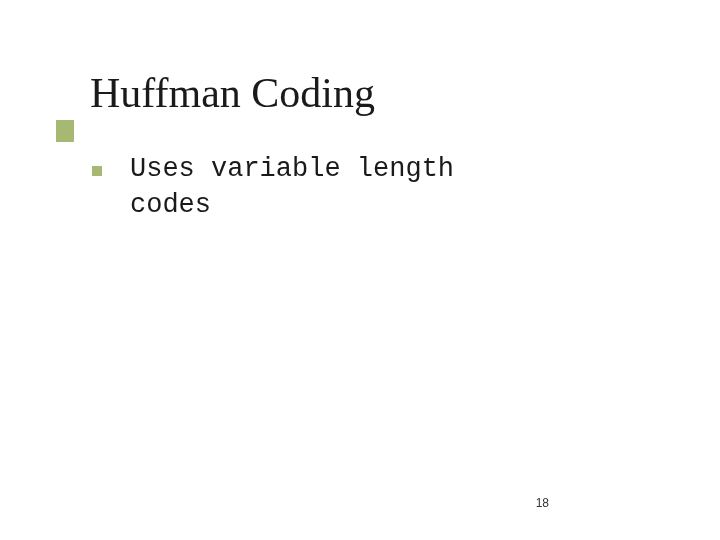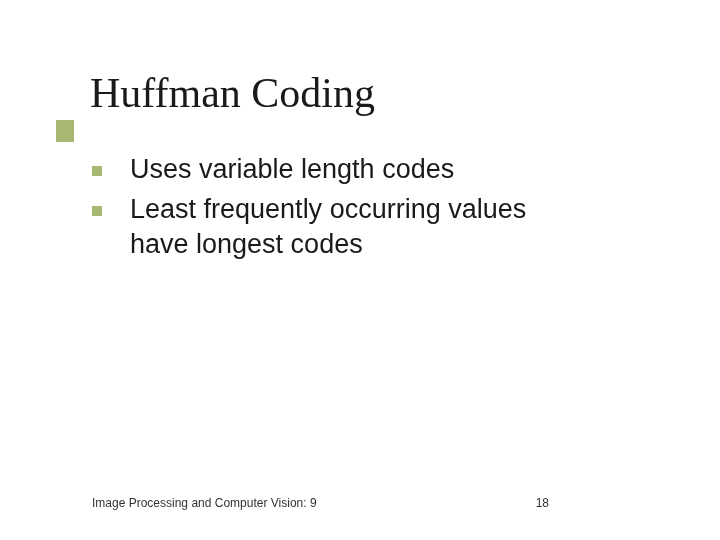--- a/index.html
+++ b/index.html
@@ -45,21 +45,21 @@
   }
   .bullet-marker {
     width: 10px;
     height: 10px;
     background: #a6b872;
     flex: 0 0 10px;
     margin-top: 14px;
     margin-right: 28px;
   }
   .bullet-text {
-    font-family: Liberation Sans, sans-serif;
+    font-family: Liberation Mono, monospace;
     font-size: 27px;
     color: #1a1a1a;
     line-height: 1.32;
     flex: 1;
   }
   .footer-left {
     position: absolute;
     left: 92px;
     bottom: 30px;
     font-family: Arial, Helvetica, sans-serif;
@@ -83,22 +83,17 @@
   <div class="title-wrap">
     <div class="accent-bar"></div>
     <h1 class="title">Huffman Coding</h1>
   </div>
 
   <ul class="bullets">
     <li>
       <span class="bullet-marker"></span>
       <span class="bullet-text">Uses variable length codes</span>
     </li>
-    <li>
-      <span class="bullet-marker"></span>
-      <span class="bullet-text">Least frequently occurring values have longest codes</span>
-    </li>
   </ul>
 
-  <div class="footer-left">Image Processing and Computer Vision: 9</div>
   <div class="footer-right">18</div>
 
 </div>
 
 </body></html>

